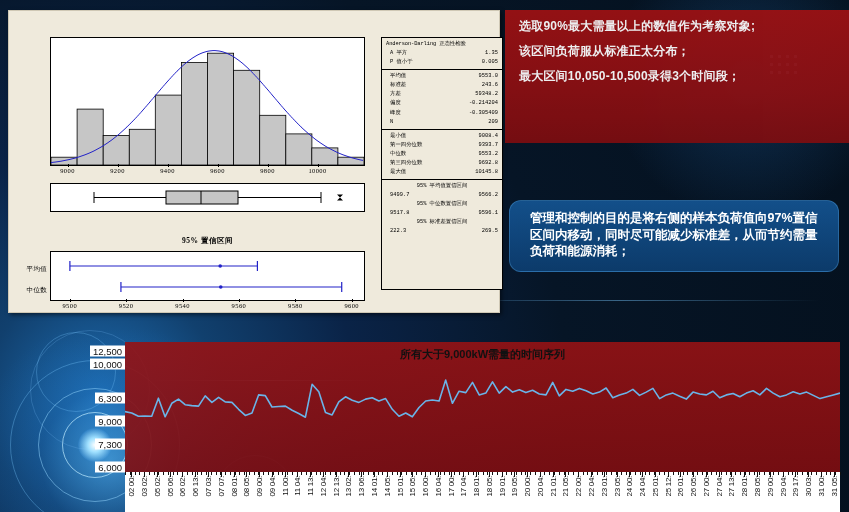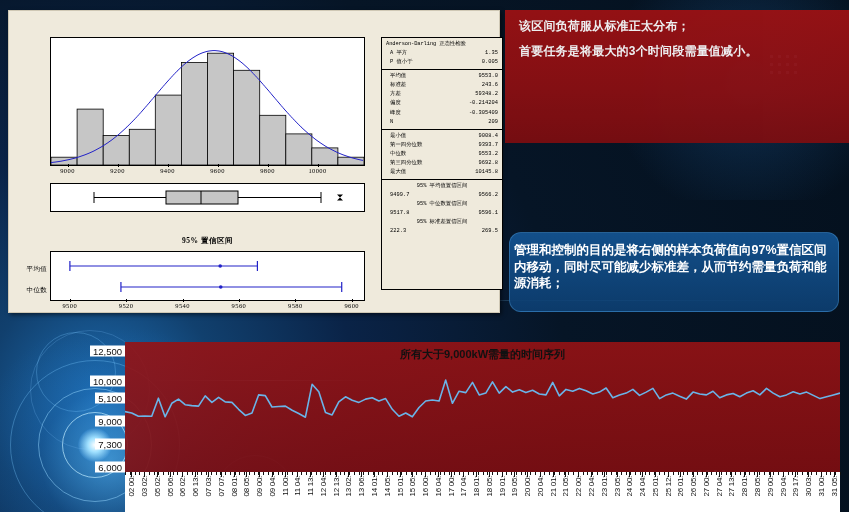--- a/index.html
+++ b/index.html
@@ -38,24 +38,24 @@
   }
   #panel-top-right {
     left:505px; top:10px; width:344px; height:133px;
     color:#fff; padding:10px 14px;
   }
   #panel-top-right p {
     font-size:12px; line-height:1.0; margin-bottom:13px; white-space:nowrap;
     font-weight:bold; letter-spacing:.2px;
   }
   #panel-blue {
-    position:absolute; left:509px; top:232px; width:330px; height:80px;
+    position:absolute; left:509px; top:200px; width:330px; height:72px;
     background:linear-gradient(180deg,rgba(20,84,146,.93) 0%, rgba(13,62,112,.93) 100%);
     border-radius:12px; border:1px solid rgba(90,170,230,.35);
-    color:#fff; padding:9px 4px;
+    color:#fff; padding:9px 20px;
   }
   #panel-blue p { font-size:12.5px; line-height:1.32; font-weight:bold; }
 
   
   #report {
     position:absolute; left:8px; top:10px; width:492px; height:303px;
     background:#efeadc; border:1px solid #cfc8b5;
     box-shadow:2px 2px 4px rgba(0,0,0,.5);
   }
   .plotbox { position:absolute; background:#fff; border:1px solid #000; }
@@ -302,35 +302,36 @@
       <div class="ctr">95% 标准差置信区间</div>
       <div class="row">
           <span class="k">222.3</span>
           <span>269.5</span>
         </div>
     </div>
   </div>
 </div>
 
 <div id="panel-top-right" class="red-panel">
+  <p>选取90%最大需量以上的数值作为考察对象;</p>
   <p>该区间负荷服从标准正太分布；</p>
-  <p>首要任务是将最大的3个时间段需量值减小。</p>
+  <p>最大区间10,050-10,500录得3个时间段；</p>
 </div>
 
 <div id="panel-blue">
   <p>管理和控制的目的是将右侧的样本负荷值向97%置信区间内移动，同时尽可能减少标准差，从而节约需量负荷和能源消耗；</p>
 </div>
 
 <div id="ts-wrap">
   <div id="ylabels">
       <div class="ylab" style="top: 125.357px;">6,000</div>
       <div class="ylab" style="top: 102.143px;">7,300</div>
       <div class="ylab" style="top: 78.9286px;">9,000</div>
-      <div class="ylab" style="top: 55.7143px;">5,100</div>
-      <div class="ylab" style="top: 39px;">10,000</div>
+      <div class="ylab" style="top: 55.7143px;">6,300</div>
+      <div class="ylab" style="top: 22px;">10,000</div>
       <div class="ylab" style="top: 9.28571px;">12,500</div>
     </div>
   <div id="ts-plot">
     <svg width="715" height="130" viewBox="0 0 715 130" preserveAspectRatio="none">
       <path id="ts-path" fill="none" stroke="#6ab4e8" stroke-width="1.6" stroke-linejoin="round" d="M0.0 69.6 L6.7 71.0 L13.4 74.3 L20.0 74.1 L26.7 74.3 L33.4 56.2 L40.1 74.8 L46.8 61.3 L53.5 57.1 L60.1 62.7 L66.8 63.6 L73.5 64.1 L80.2 53.9 L86.9 60.4 L93.6 55.3 L100.2 59.9 L106.9 60.4 L113.6 67.3 L120.3 73.4 L127.0 71.0 L133.6 52.9 L140.3 53.6 L147.0 65.0 L153.7 64.5 L160.4 64.1 L167.1 68.3 L173.7 71.5 L180.4 75.2 L187.1 42.3 L193.8 49.7 L200.5 70.6 L207.1 72.9 L213.8 59.9 L220.5 54.8 L227.2 58.3 L233.9 60.4 L240.6 57.1 L247.2 55.7 L253.9 59.0 L260.6 56.6 L267.3 67.3 L274.0 74.3 L280.7 71.0 L287.3 74.8 L294.0 65.5 L300.7 59.0 L307.4 58.0 L314.1 59.0 L320.7 38.1 L327.4 61.3 L334.1 49.2 L340.8 50.6 L347.5 40.4 L354.2 52.9 L360.8 51.1 L367.5 39.9 L374.2 51.1 L380.9 44.6 L387.6 50.1 L394.3 47.8 L400.9 50.6 L407.6 48.3 L414.3 52.0 L421.0 52.9 L427.7 40.4 L434.3 53.9 L441.0 47.4 L447.7 49.2 L454.4 46.4 L461.1 48.8 L467.8 52.0 L474.4 50.1 L481.1 46.0 L487.8 55.7 L494.5 52.9 L501.2 51.1 L507.9 47.4 L514.5 53.4 L521.2 50.1 L527.9 46.4 L534.6 56.6 L541.3 52.9 L547.9 51.1 L554.6 54.3 L561.3 57.1 L568.0 50.1 L574.7 52.0 L581.4 52.9 L588.0 49.2 L594.7 55.7 L601.4 52.9 L608.1 51.5 L614.8 54.8 L621.4 51.1 L628.1 48.8 L634.8 52.9 L641.5 46.4 L648.2 51.1 L654.9 54.8 L661.5 52.9 L668.2 49.7 L674.9 52.0 L681.6 50.1 L688.3 53.4 L695.0 56.6 L701.6 54.8 L708.3 52.9 L715.0 51.1 "></path>
     </svg>
   </div>
   <div id="ts-title">所有大于9,000kW需量的时间序列</div>
   <div id="xaxis">
       <div class="xtick" style="left: 0px; height: 3px;"></div>

